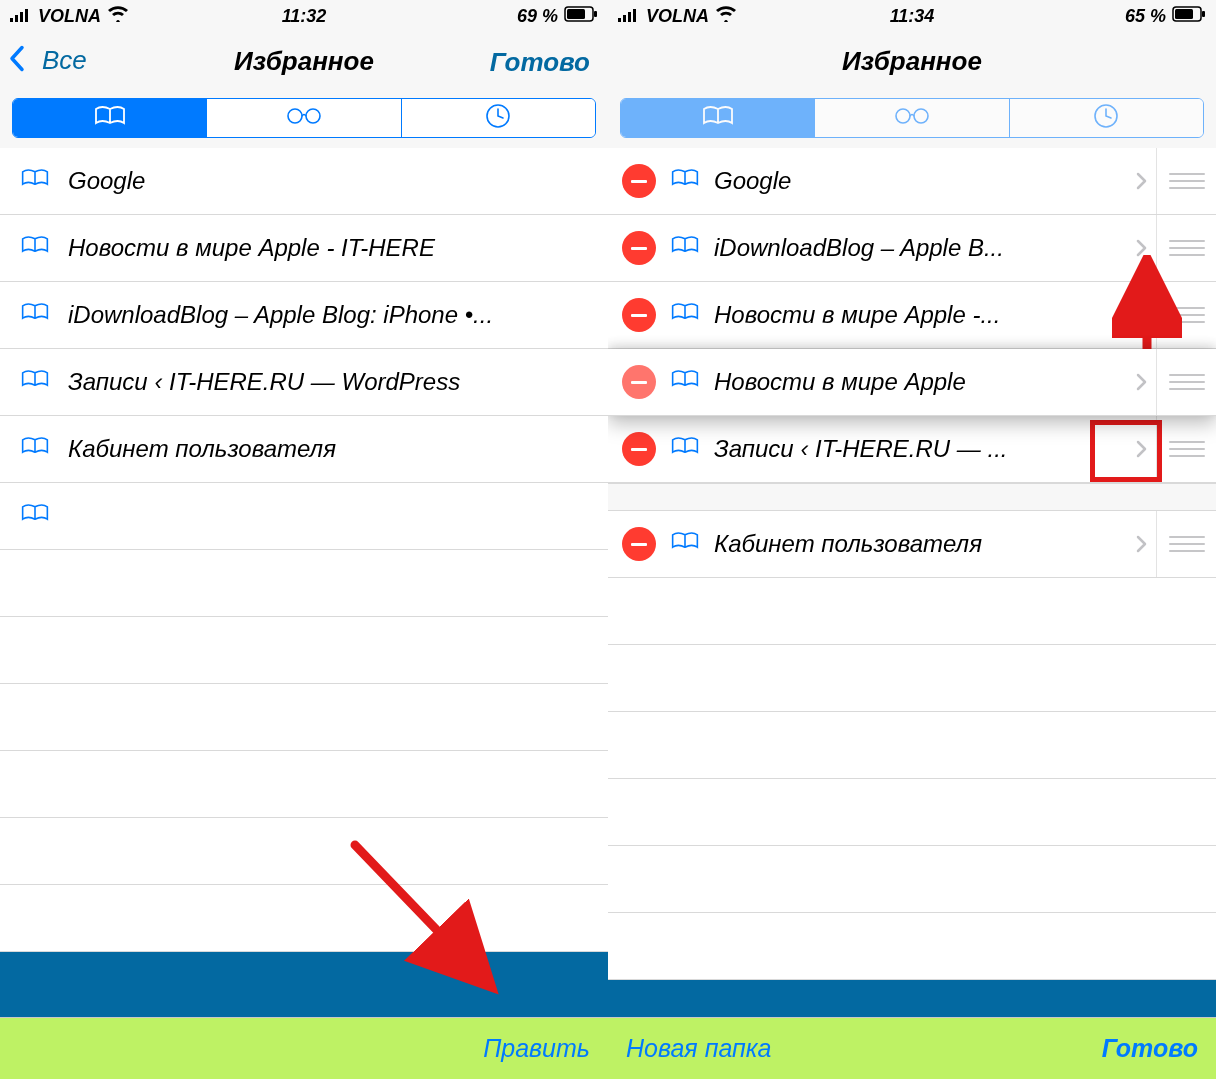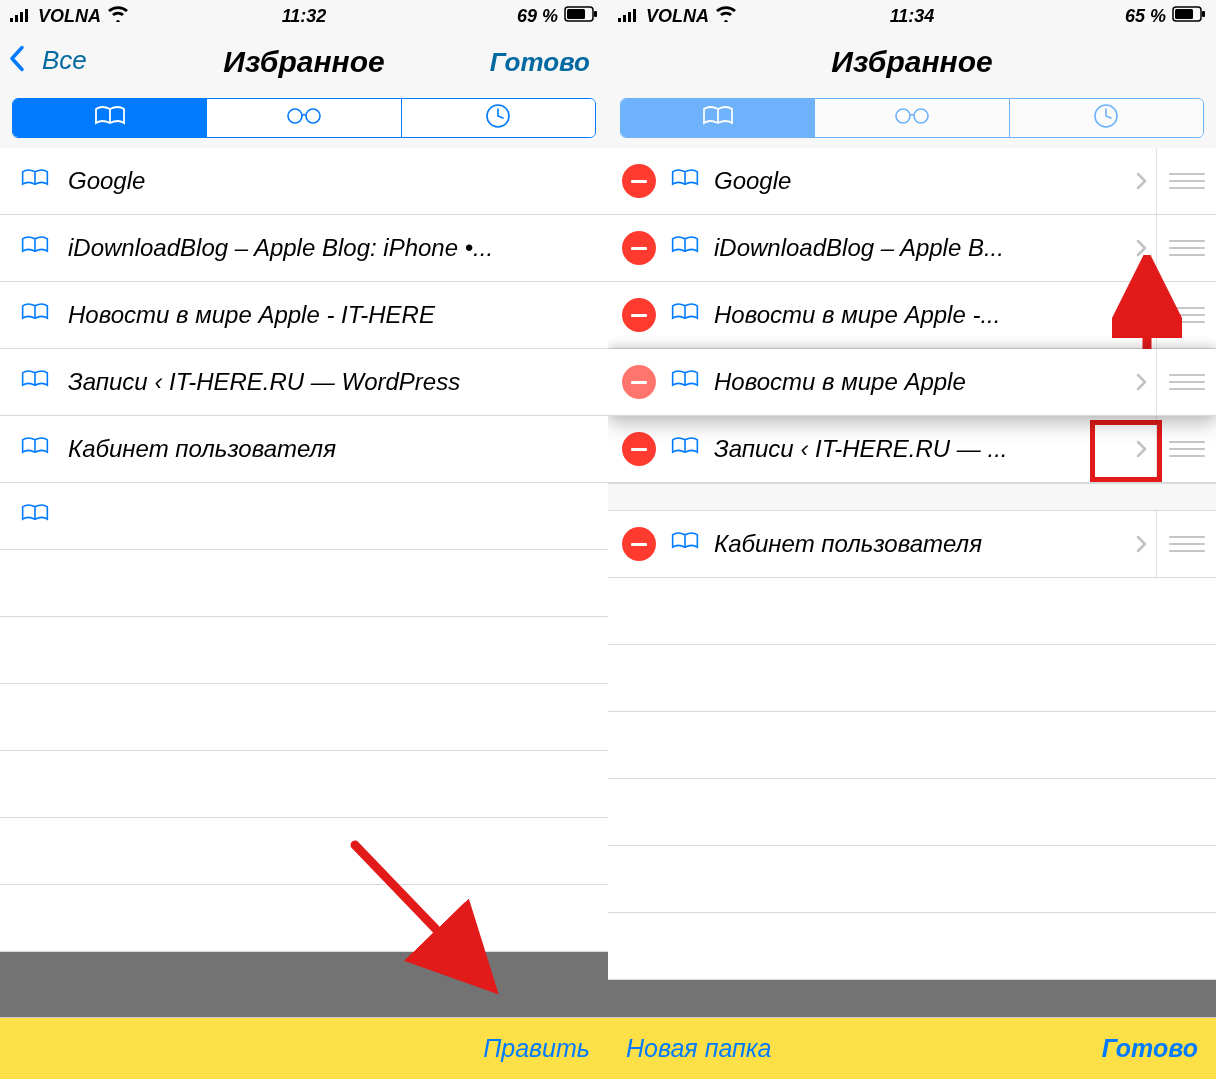--- a/index.html
+++ b/index.html
@@ -5,48 +5,48 @@
   * { margin:0; padding:0; box-sizing:border-box; font-family:-apple-system,"Helvetica Neue",Helvetica,Arial,sans-serif; -webkit-font-smoothing:antialiased; }
   body { background:#fff; }
   .wrap { display:flex; width:1216px; height:1079px; position:relative; }
   .phone { width:608px; height:100%; display:flex; flex-direction:column; background:#f7f7f7; position:relative;font-style:italic; }
   
   .status { height:32px; font-size:18px; font-weight:600; display:flex; align-items:center; justify-content:space-between; padding:0 10px; color:#000; }
   .status .left, .status .right { display:flex; align-items:center; gap:6px; }
   .status .clock { position:absolute; left:50%; transform:translateX(-50%); }
   
   .navbar { height:60px; display:flex; align-items:center; justify-content:center; position:relative; border-bottom:1px solid transparent; }
-  .navbar .title { font-size:30px; font-weight:600; }
+  .navbar .title { font-size:26px; font-weight:600; }
   .navbar .back, .navbar .done-btn { position:absolute; top:50%; transform:translateY(-50%); font-size:26px; color:#0369a1; display:flex; gap:16px; }
   .navbar .back { left:8px; }
   .navbar .done-btn { right:18px; font-weight:600; }
   
   .segwrap { padding:6px 12px 10px 12px; background:#f7f7f7; }
   .seg { display:flex; border:1.5px solid #007aff; border-radius:6px; overflow:hidden; height:40px; }
   .seg .segbtn { flex:1; display:flex; align-items:center; justify-content:center; background:#fff; }
   .seg .segbtn + .segbtn { border-left:1.5px solid #007aff; }
   .seg .segbtn.active { background:#007aff; }
   .seg.faded { opacity:0.55; }
   
-  .list { flex:1; overflow:hidden; background:#737373; position:relative; }
+  .list { flex:1; overflow:hidden; background:#0369a1; position:relative; }
   .row { height:67px; display:flex; align-items:center; border-bottom:1px solid #d9d9d9; padding-left:20px; background:#fff; gap:18px; font-size:24px; }
   .row .label { flex:1; white-space:nowrap; overflow:hidden; text-overflow:ellipsis; padding-right:12px; color:#000; }
   .row.empty { background:#fff; }
   .rowright { display:flex; align-items:center; height:100%; }
   .chev { width:28px; color:#c2c2c5; display:flex; align-items:center; justify-content:center; }
   .handlecell { width:60px; height:100%; display:flex; align-items:center; justify-content:center; border-left:1px solid #e3e3e3; }
   .handle { width:36px; display:flex; flex-direction:column; gap:5px; }
   .handle span { height:2px; background:#c6c6c8; border-radius:1px; }
   .delbtn { width:34px; height:34px; border-radius:50%; background:#ff3b30; display:flex; align-items:center; justify-content:center; flex-shrink:0; }
   .delbtn .bar { width:16px; height:3px; background:#fff; border-radius:1px; }
   .row.dragging { box-shadow:0 8px 18px rgba(0,0,0,0.25), 0 -4px 10px rgba(0,0,0,0.12); position:relative; z-index:2; }
   .row.dragging .delbtn { opacity:0.7; }
   .gap { height:28px; background:#f7f7f7; border-bottom:1px solid #d9d9d9; border-top:1px solid #d9d9d9; }
   
-  .toolbar { height:62px; border-top:1px solid #c8c8c8; display:flex; align-items:center; justify-content:space-between; padding:17px 18px; background:#fde047; font-size:25px; }
+  .toolbar { height:62px; border-top:1px solid #c8c8c8; display:flex; align-items:center; justify-content:space-between; padding:17px 18px; background:#bef264; font-size:25px; }
   .toolbar .tbtn { color:#007aff; }
   .toolbar .tbtn.bold { font-weight:600; }
   
   .anno { position:absolute; pointer-events:none; }
   .redbox { border:5px solid #e21a1a; }
 </style>
 </head>
 <body>
 
 <div class="wrap">
@@ -114,27 +114,27 @@
         <div class="row">
           <span><svg width="30" height="22" viewBox="0 0 34 22">
               <path d="M3 4 Q9 0 17 4 Q25 0 31 4 V18 Q25 14 17 18 Q9 14 3 18 Z M17 4 V18" fill="none" stroke="#007aff" stroke-width="1.8"></path>
             </svg></span>
           <span class="label">Google</span>
         </div>
         <div class="row">
           <span><svg width="30" height="22" viewBox="0 0 34 22">
               <path d="M3 4 Q9 0 17 4 Q25 0 31 4 V18 Q25 14 17 18 Q9 14 3 18 Z M17 4 V18" fill="none" stroke="#007aff" stroke-width="1.8"></path>
             </svg></span>
+          <span class="label">Новости в мире Apple - IT-HERE</span>
+        </div>
+        <div class="row">
+          <span><svg width="30" height="22" viewBox="0 0 34 22">
+              <path d="M3 4 Q9 0 17 4 Q25 0 31 4 V18 Q25 14 17 18 Q9 14 3 18 Z M17 4 V18" fill="none" stroke="#007aff" stroke-width="1.8"></path>
+            </svg></span>
           <span class="label">iDownloadBlog – Apple Blog: iPhone •...</span>
-        </div>
-        <div class="row">
-          <span><svg width="30" height="22" viewBox="0 0 34 22">
-              <path d="M3 4 Q9 0 17 4 Q25 0 31 4 V18 Q25 14 17 18 Q9 14 3 18 Z M17 4 V18" fill="none" stroke="#007aff" stroke-width="1.8"></path>
-            </svg></span>
-          <span class="label">Новости в мире Apple - IT-HERE</span>
         </div>
         <div class="row">
           <span><svg width="30" height="22" viewBox="0 0 34 22">
               <path d="M3 4 Q9 0 17 4 Q25 0 31 4 V18 Q25 14 17 18 Q9 14 3 18 Z M17 4 V18" fill="none" stroke="#007aff" stroke-width="1.8"></path>
             </svg></span>
           <span class="label">Записи ‹ IT-HERE.RU — WordPress</span>
         </div>
         <div class="row">
           <span><svg width="30" height="22" viewBox="0 0 34 22">
               <path d="M3 4 Q9 0 17 4 Q25 0 31 4 V18 Q25 14 17 18 Q9 14 3 18 Z M17 4 V18" fill="none" stroke="#007aff" stroke-width="1.8"></path>

